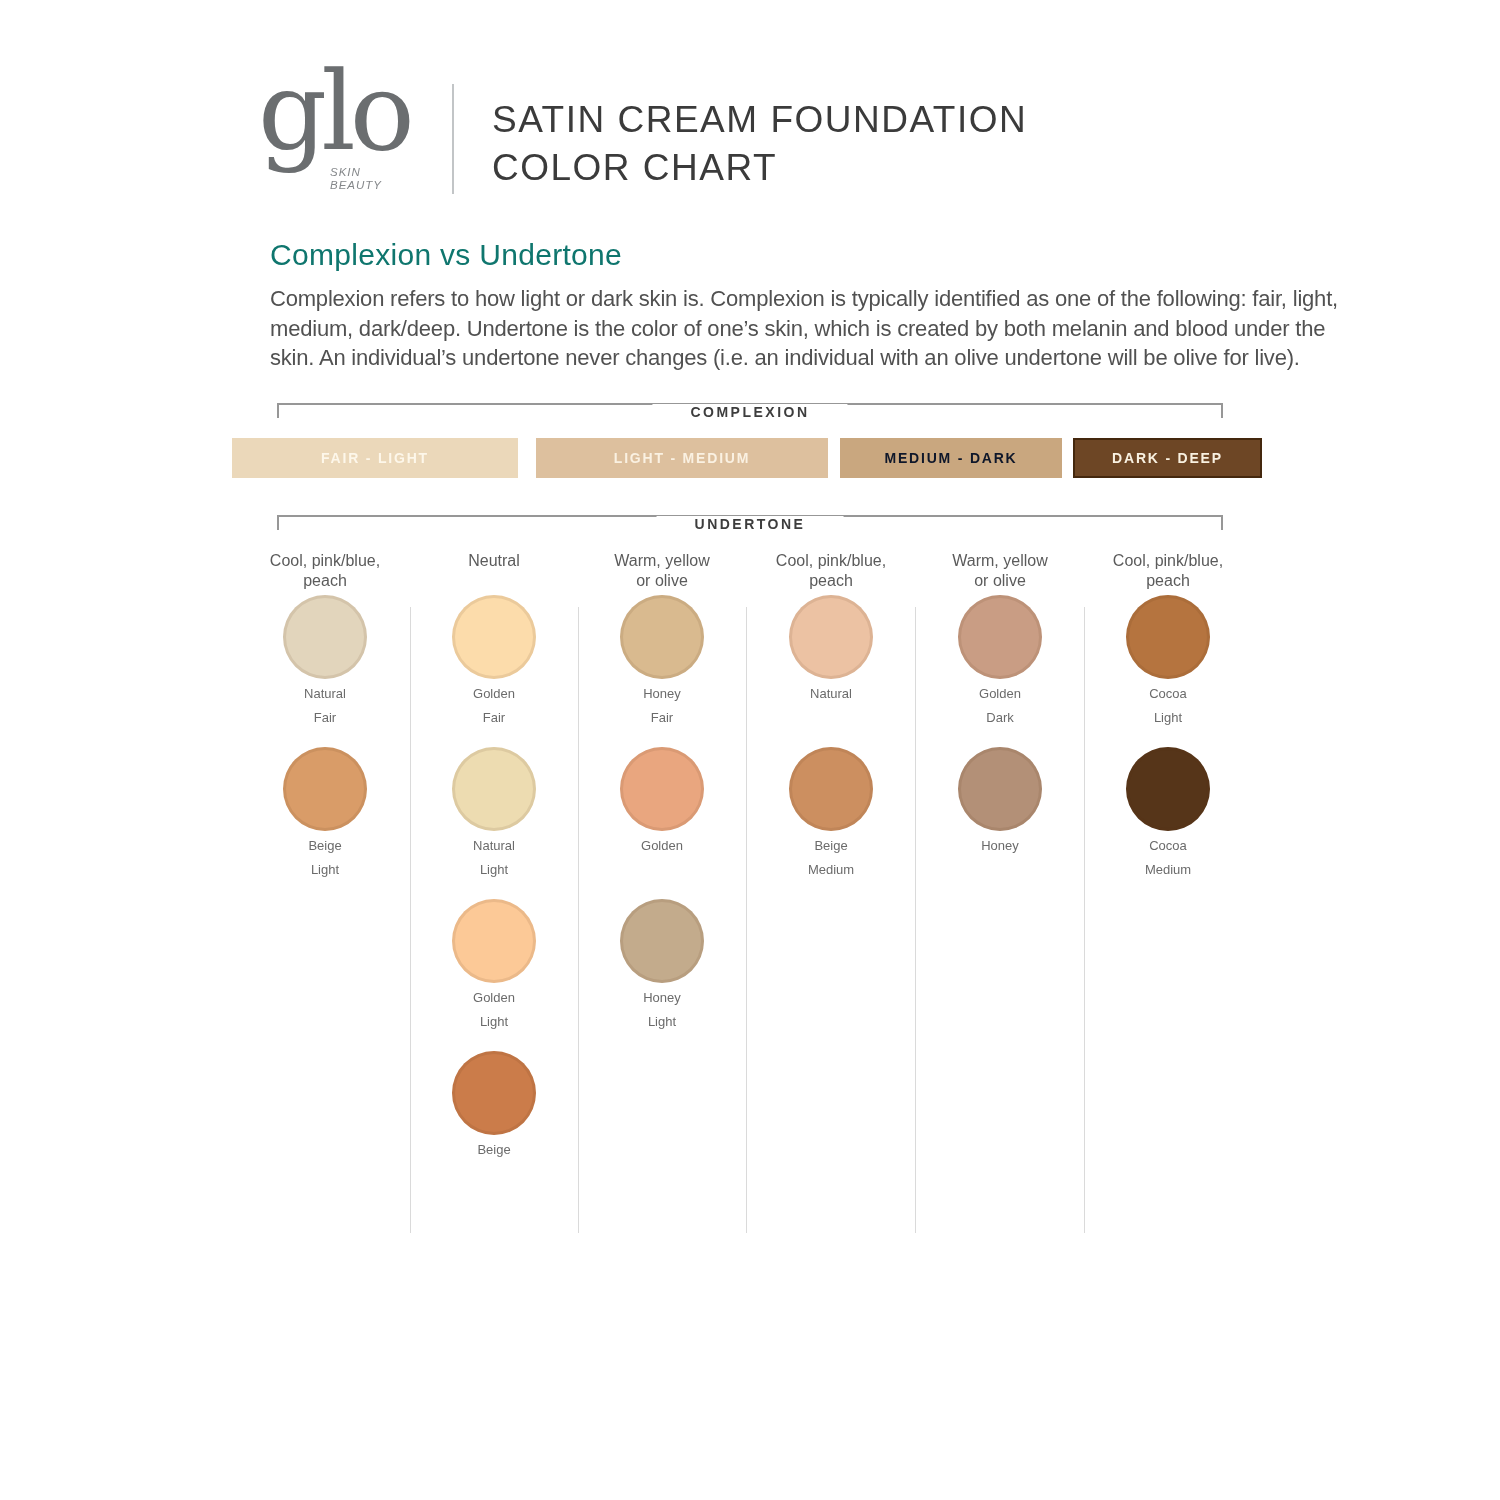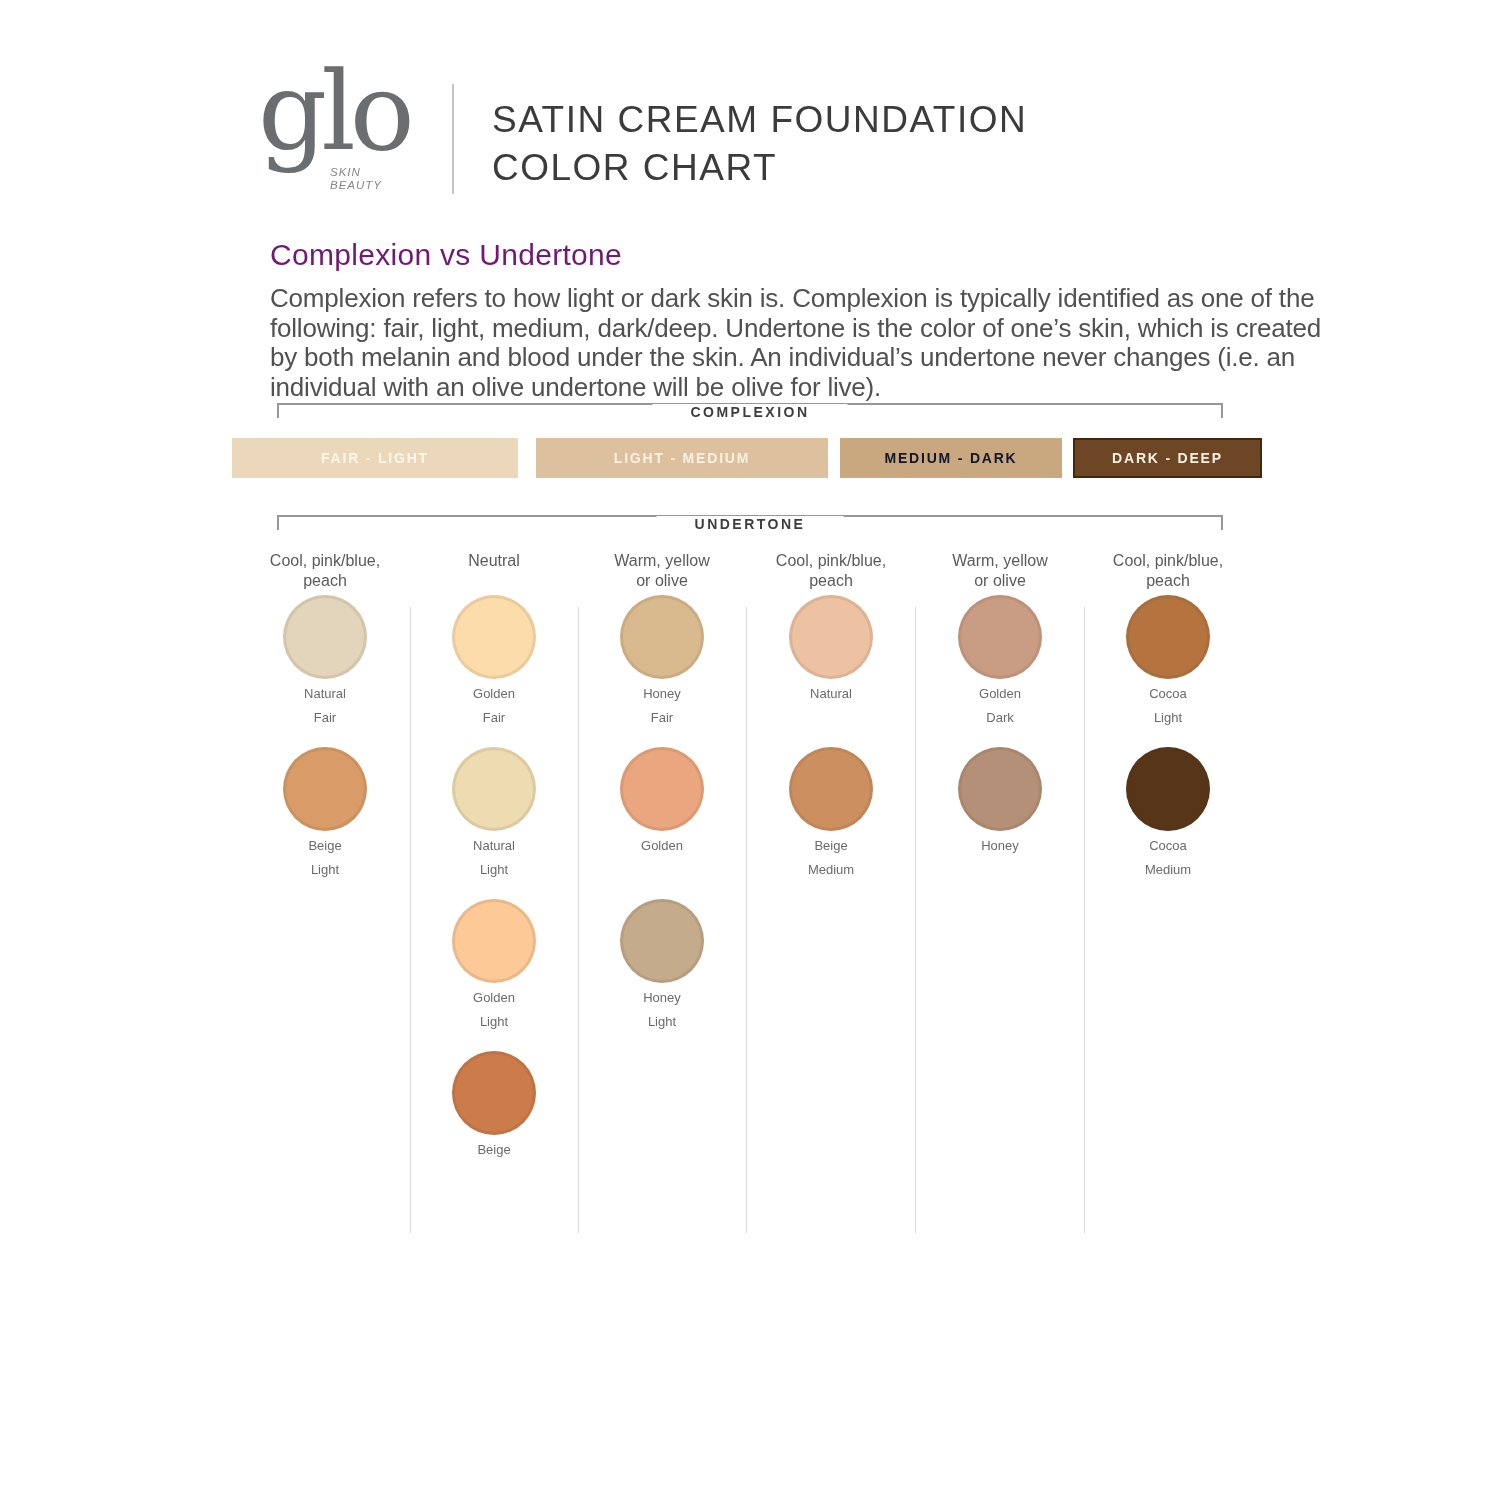--- a/index.html
+++ b/index.html
@@ -9,22 +9,22 @@
   
   .logo{position:absolute;left:258px;top:58px;width:200px;height:150px;}
   .logo-word{font-family:"DejaVu Serif", serif;font-size:108px;line-height:1;letter-spacing:-6px;color:#6b6e70;}
   .logo-sub{position:absolute;left:72px;top:108px;font-size:11.5px;line-height:12.5px;letter-spacing:1px;color:#84878a;font-style:italic;}
   .logo-sub span{display:block;}
   .header-divider{position:absolute;left:452px;top:84px;width:2px;height:110px;background:#c2c5c7;}
   .page-title{position:absolute;left:492px;top:96px;font-size:37px;line-height:48px;letter-spacing:1.5px;color:#3b3b3b;}
   .page-title span{display:block;}
 
   
-  .section-heading{position:absolute;left:270px;top:238px;font-size:30px;color:#701a75;letter-spacing:.3px;}
-  .intro-text{position:absolute;left:270px;top:284px;width:1075px;font-size:26px;line-height:29.5px;color:#515151;letter-spacing:-0.2px;}
+  .section-heading{position:absolute;left:270px;top:238px;font-size:30px;color:#0f766e;letter-spacing:.3px;}
+  .intro-text{position:absolute;left:270px;top:284px;width:1075px;font-size:22px;line-height:29.5px;color:#515151;letter-spacing:-0.2px;}
 
   
   .bracket{position:absolute;left:277px;width:946px;height:15px;}
   .bracket-complexion{top:403px;}
   .bracket-undertone{top:515px;}
   .bracket .hline{position:absolute;left:0;right:0;top:0;height:2px;background:#979797;}
   .bracket .tick{position:absolute;top:0;width:2px;height:15px;background:#979797;}
   .bracket .tick.left{left:0;}
   .bracket .tick.right{right:0;}
   .bracket .blabel{position:absolute;left:50%;top:1px;transform:translate(-50%,-50%);background:#ffffff;

